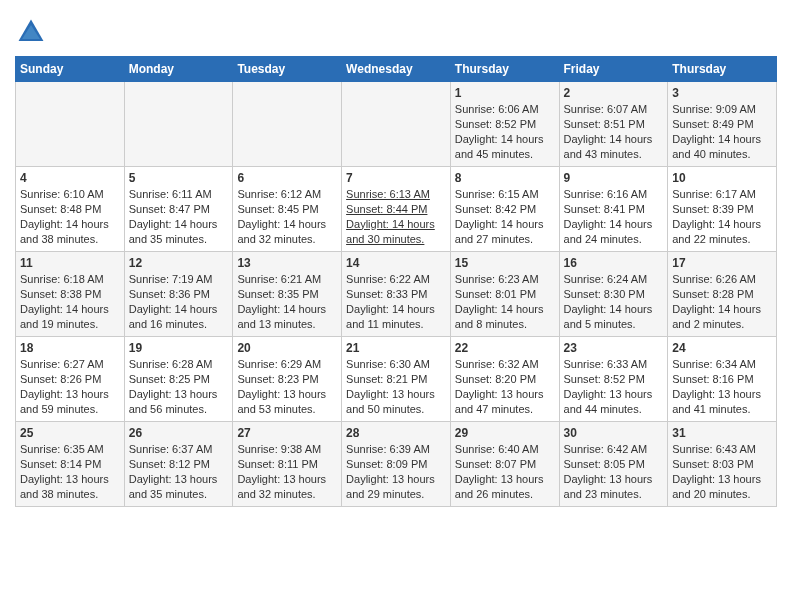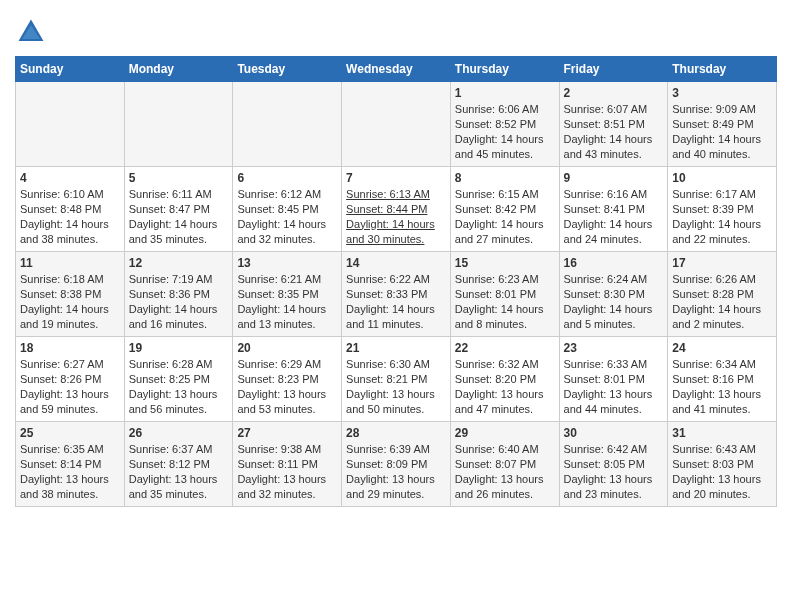--- a/index.html
+++ b/index.html
@@ -233,21 +233,21 @@
 and 53 minutes.</span></td>
           <td><span class="day-num">21</span><span class="day-info" style="white-space: pre-line;">Sunrise: 6:30 AM
 Sunset: 8:21 PM
 Daylight: 13 hours
 and 50 minutes.</span></td>
           <td><span class="day-num">22</span><span class="day-info" style="white-space: pre-line;">Sunrise: 6:32 AM
 Sunset: 8:20 PM
 Daylight: 13 hours
 and 47 minutes.</span></td>
           <td><span class="day-num">23</span><span class="day-info" style="white-space: pre-line;">Sunrise: 6:33 AM
-Sunset: 8:01 PM
+Sunset: 8:52 PM
 Daylight: 13 hours
 and 44 minutes.</span></td>
           <td><span class="day-num">24</span><span class="day-info" style="white-space: pre-line;">Sunrise: 6:34 AM
 Sunset: 8:16 PM
 Daylight: 13 hours
 and 41 minutes.</span></td>
         </tr>
         <tr>
           <td><span class="day-num">25</span><span class="day-info" style="white-space: pre-line;">Sunrise: 6:35 AM
 Sunset: 8:14 PM

